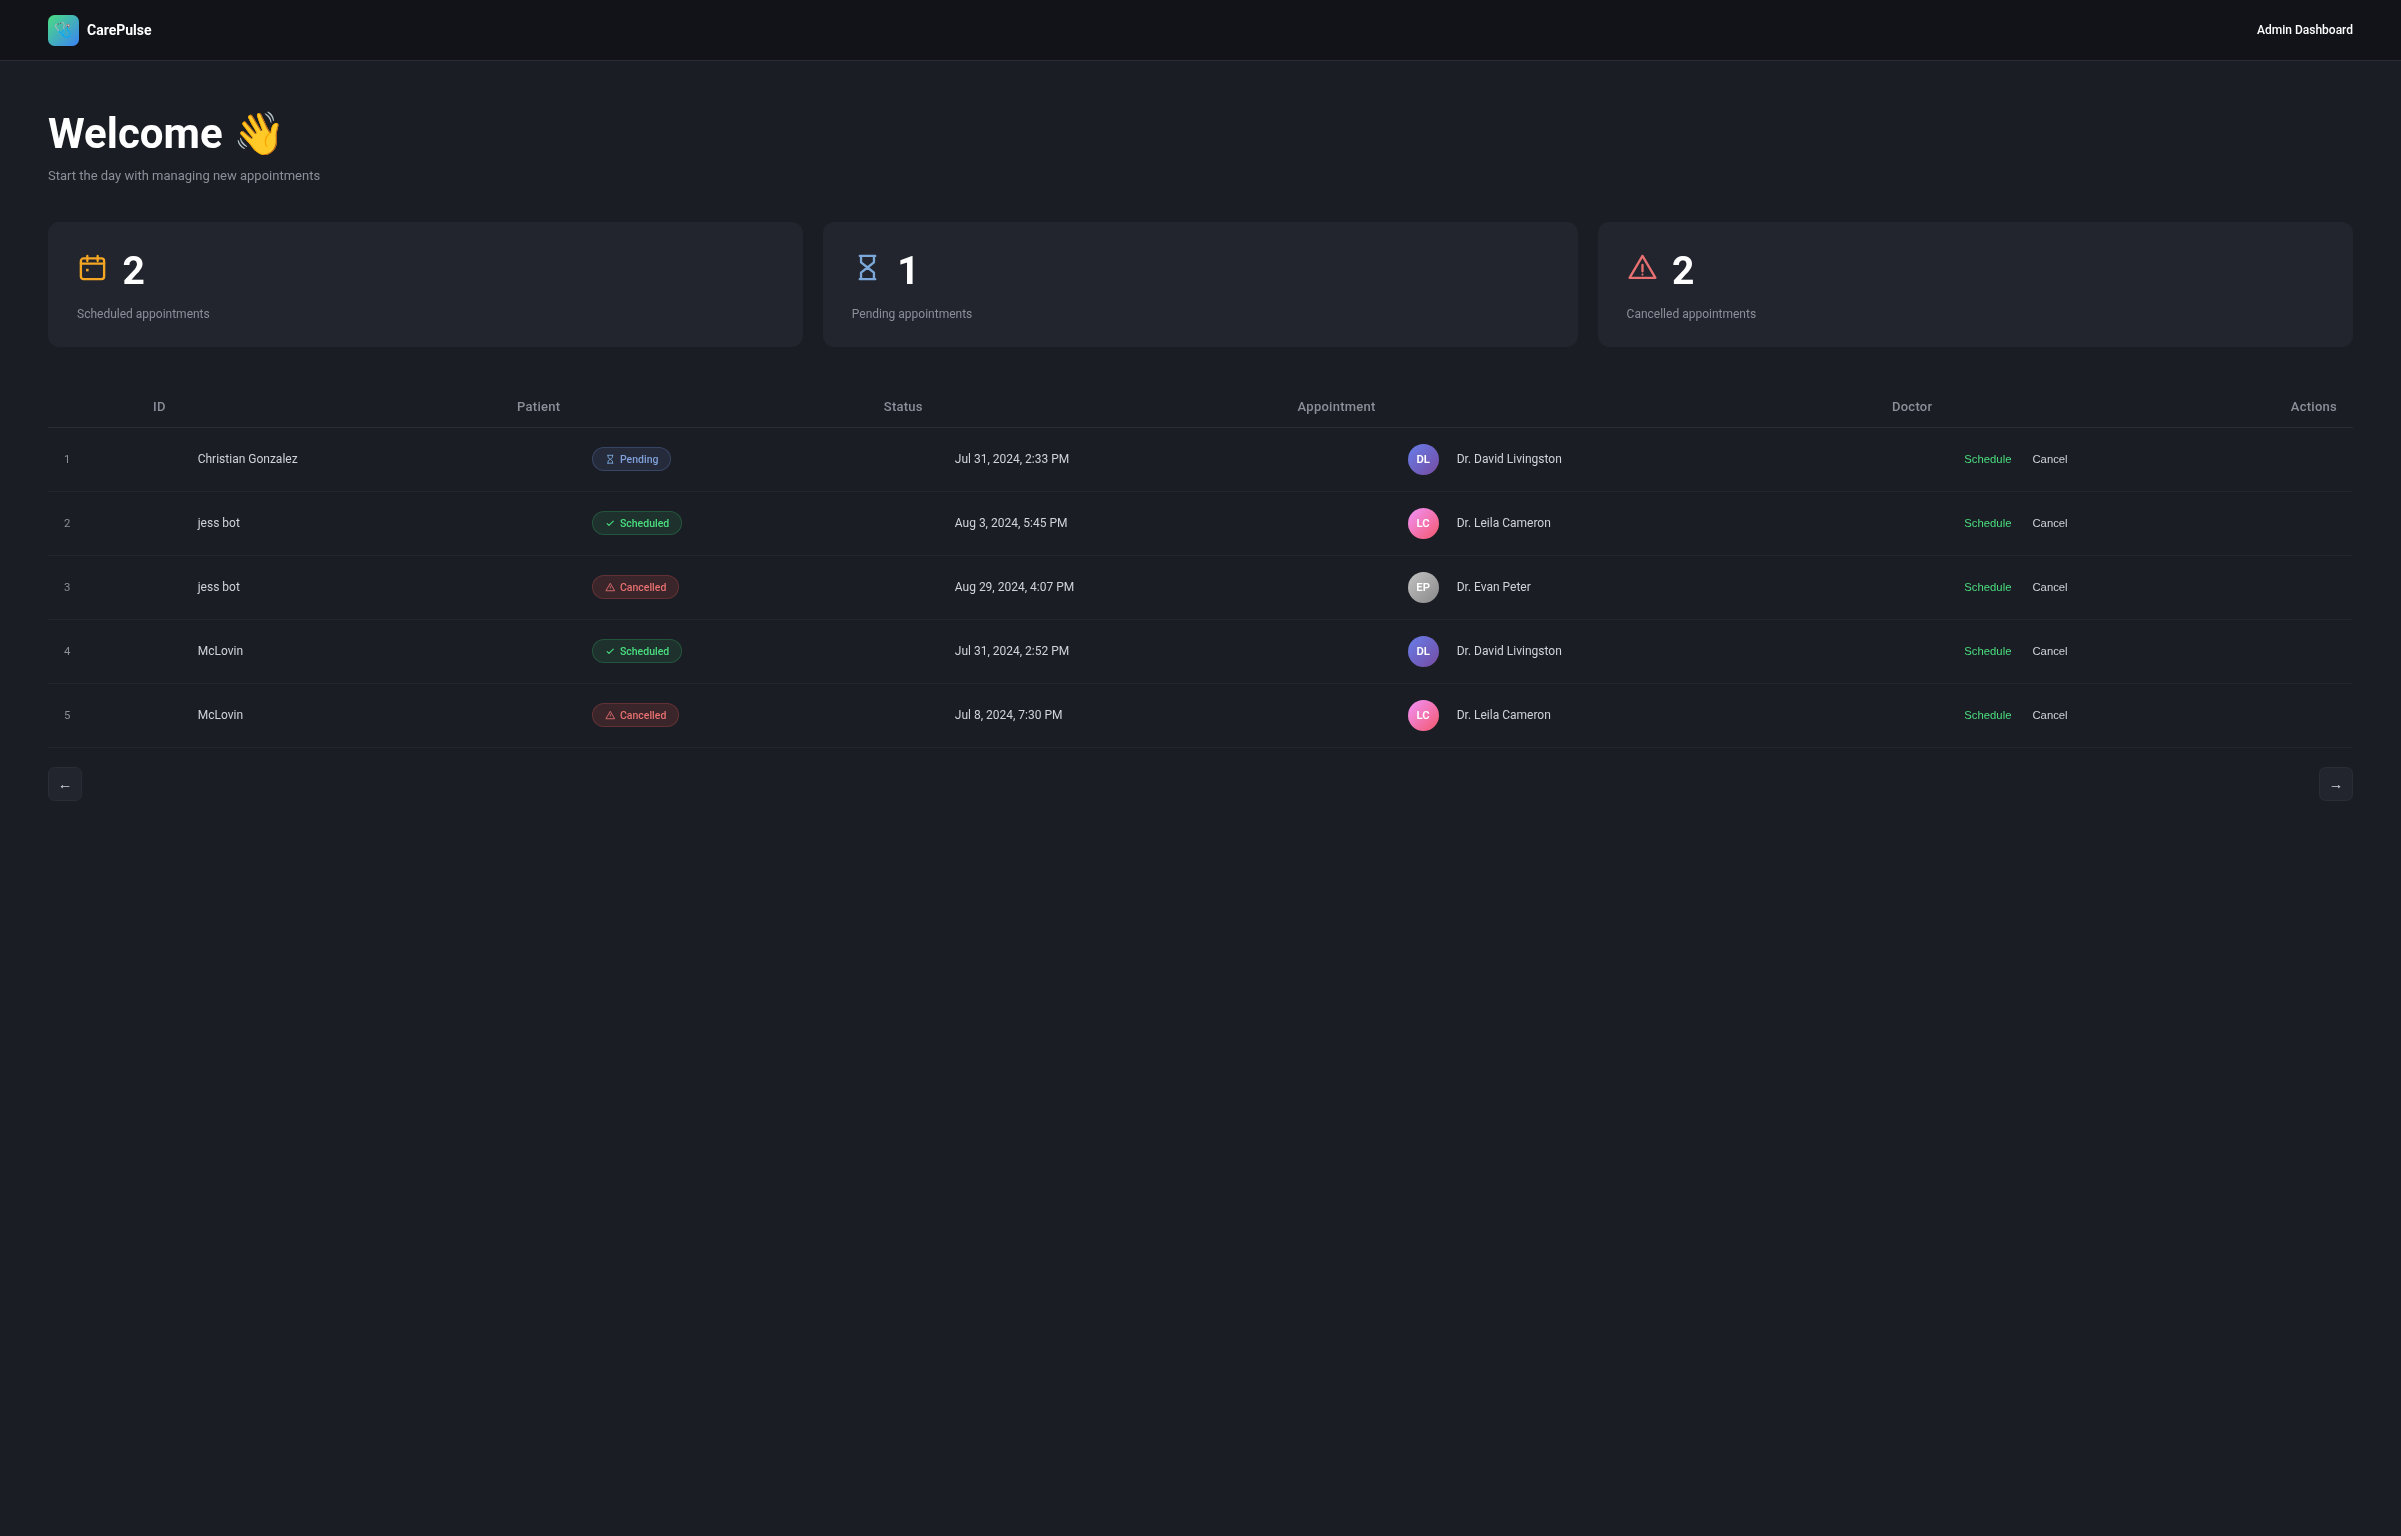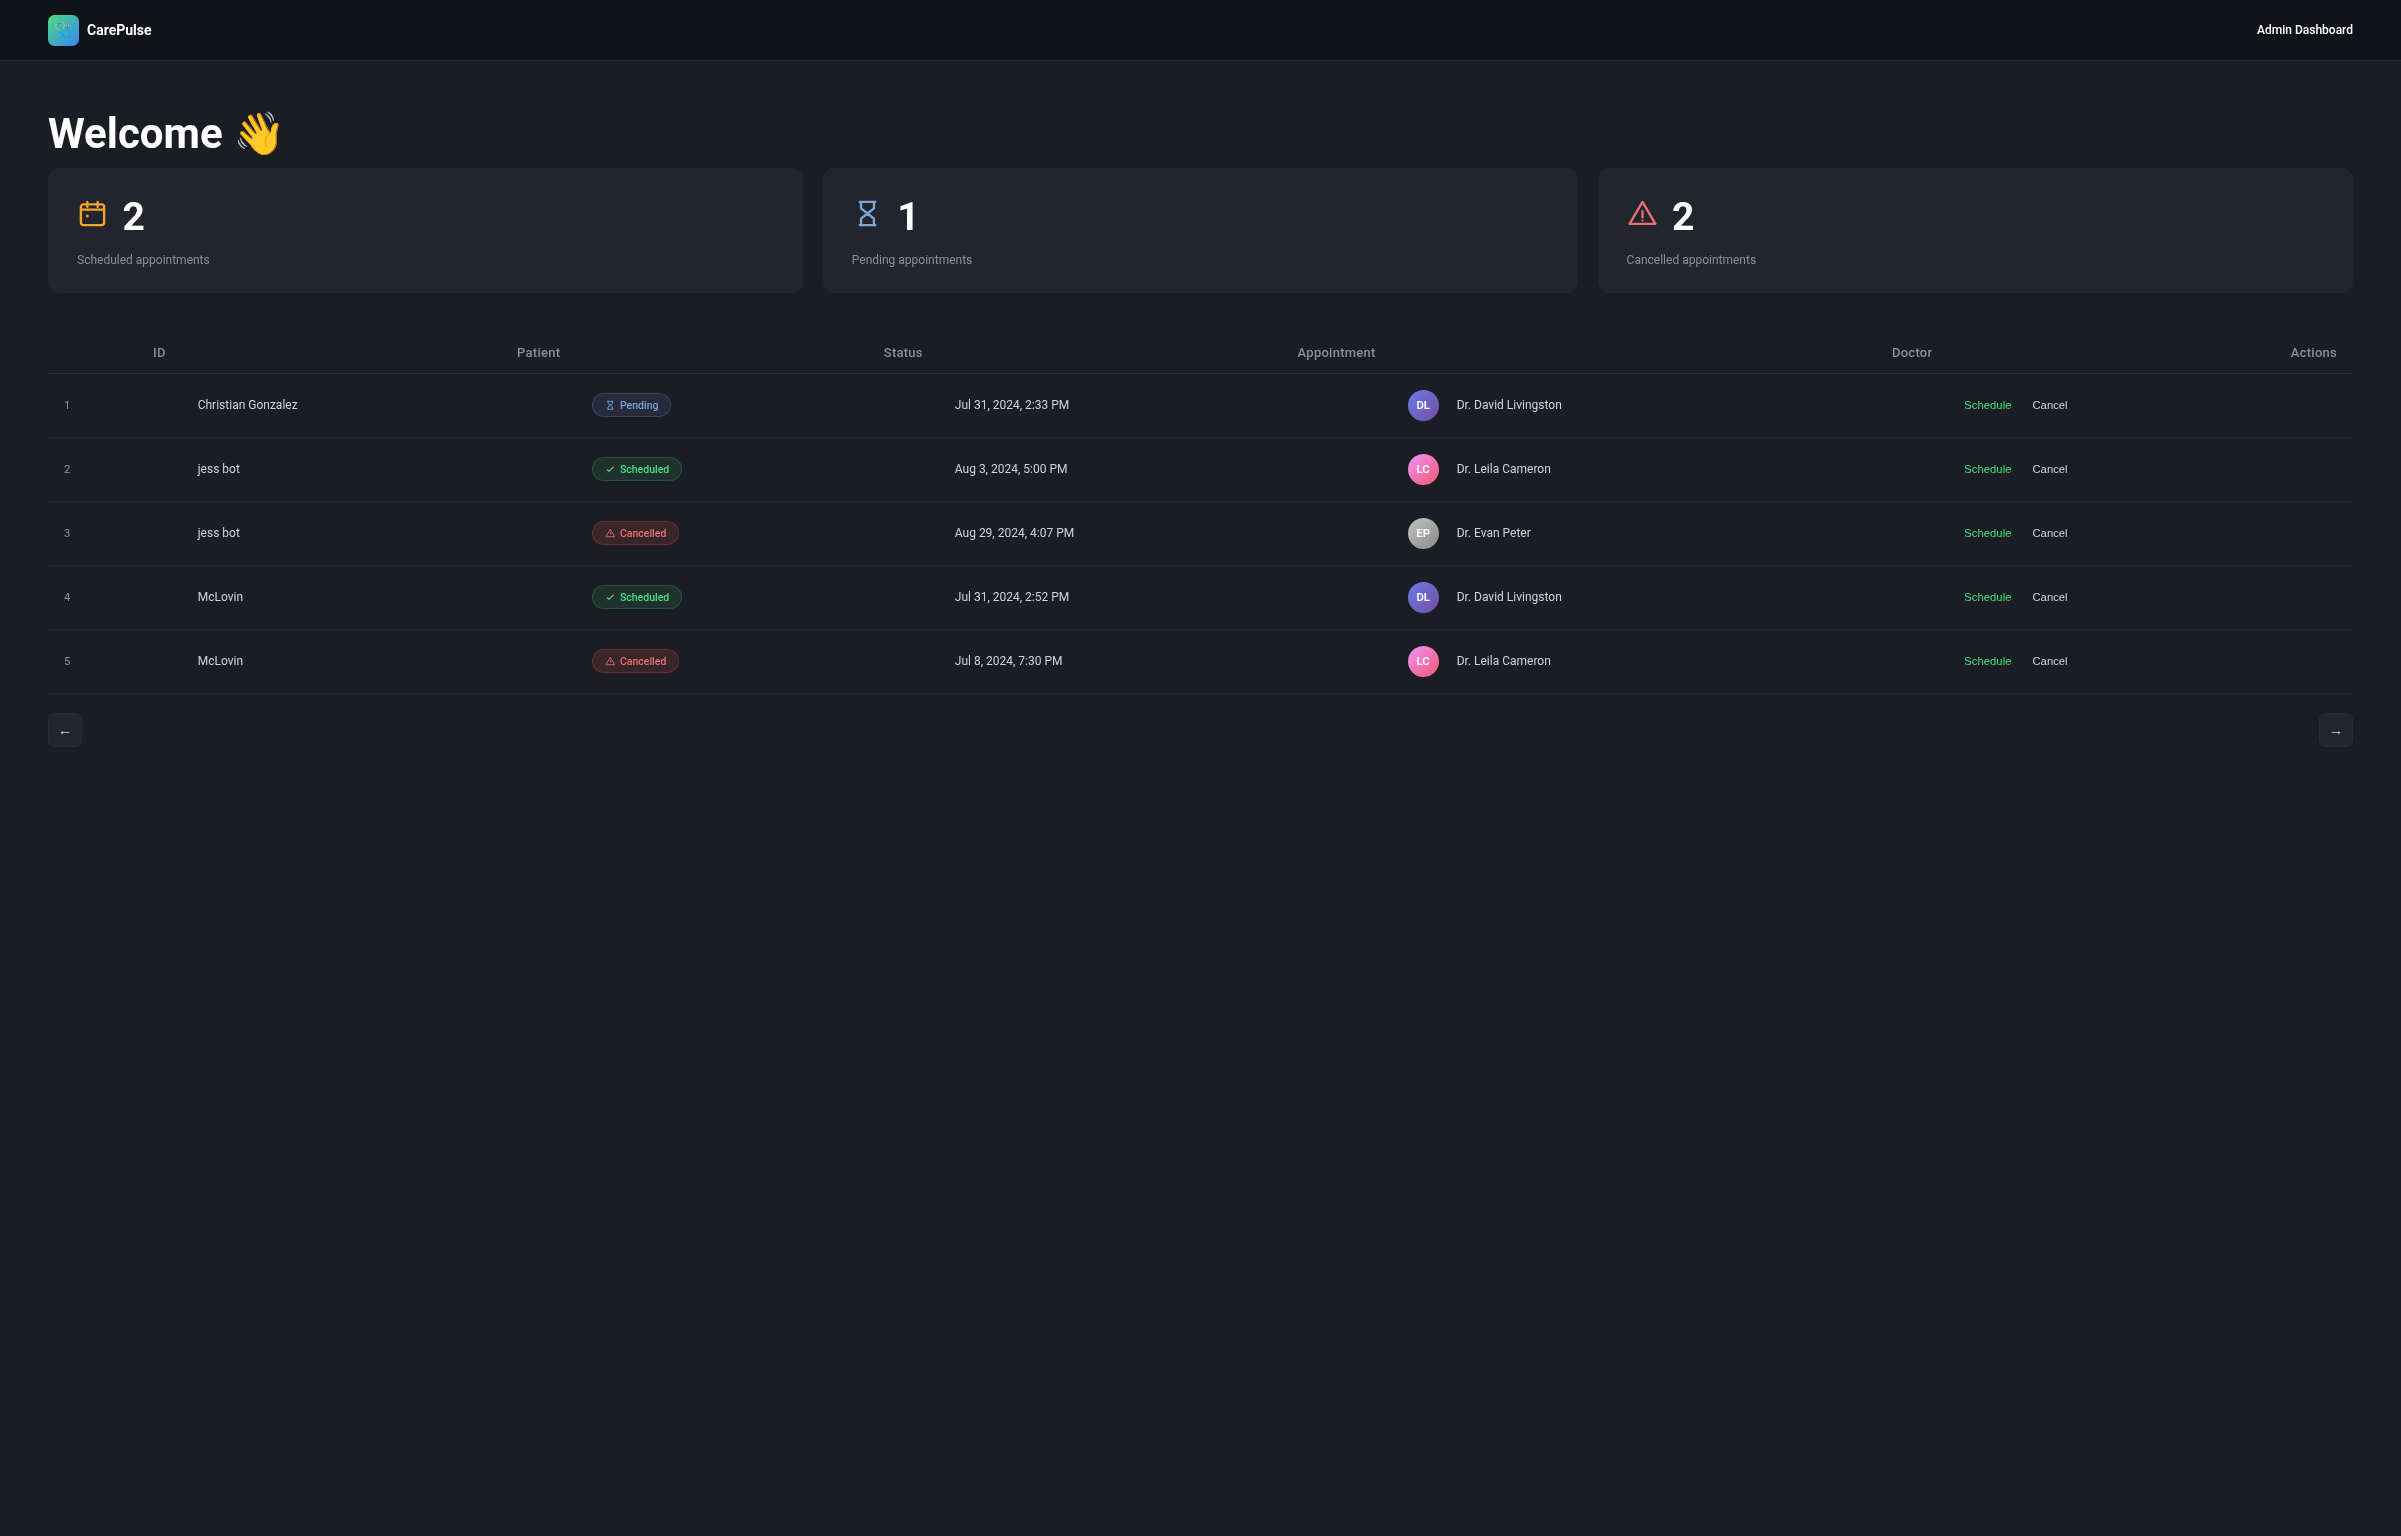--- a/index.html
+++ b/index.html
@@ -234,20 +234,21 @@
       <span>🩺</span>
     </div>
     <span class="logo-text">CarePulse</span>
   </div>
   <span class="header-title">Admin Dashboard</span>
 </header>
 
 <main class="main">
 
   <h1 class="welcome-heading">Welcome 👋</h1>
+  <p class="welcome-sub">Start the day with managing new appointments</p>
 
   <div class="stats-grid">
 
     <div class="stat-card">
       <div class="stat-top">
         <span class="stat-icon" style="color:#f5a623;">
           <svg width="31" height="31" viewBox="0 0 24 24" fill="none">
             <rect x="3" y="5" width="18" height="16" rx="2" stroke="#f5a623" stroke-width="1.8"></rect>
             <path d="M16 3v4M8 3v4M3 9h18" stroke="#f5a623" stroke-width="1.8" stroke-linecap="round"></path>
             <path d="M7 13h2v2H7z" fill="#f5a623"></path>
@@ -313,21 +314,21 @@
               </div>
             </td>
             <td><button class="action-schedule">Schedule</button><button class="action-cancel">Cancel</button></td>
           </tr>
           <tr>
             <td class="id-col">2</td>
             <td>jess bot</td>
             <td><span class="badge badge-scheduled"><svg width="10.5" height="10.5" viewBox="0 0 24 24" fill="none">
                   <path d="M5 13l4 4L19 7" stroke="#4ade80" stroke-width="2.5" stroke-linecap="round" stroke-linejoin="round"></path>
                 </svg>Scheduled</span></td>
-            <td>Aug 3, 2024, 5:00 PM</td>
+            <td>Aug 3, 2024, 5:45 PM</td>
             <td>
               <div class="doctor-cell">
                 <div class="doctor-avatar light">LC</div>
                 <span>Dr. Leila Cameron</span>
               </div>
             </td>
             <td><button class="action-schedule">Schedule</button><button class="action-cancel">Cancel</button></td>
           </tr>
           <tr>
             <td class="id-col">3</td>

